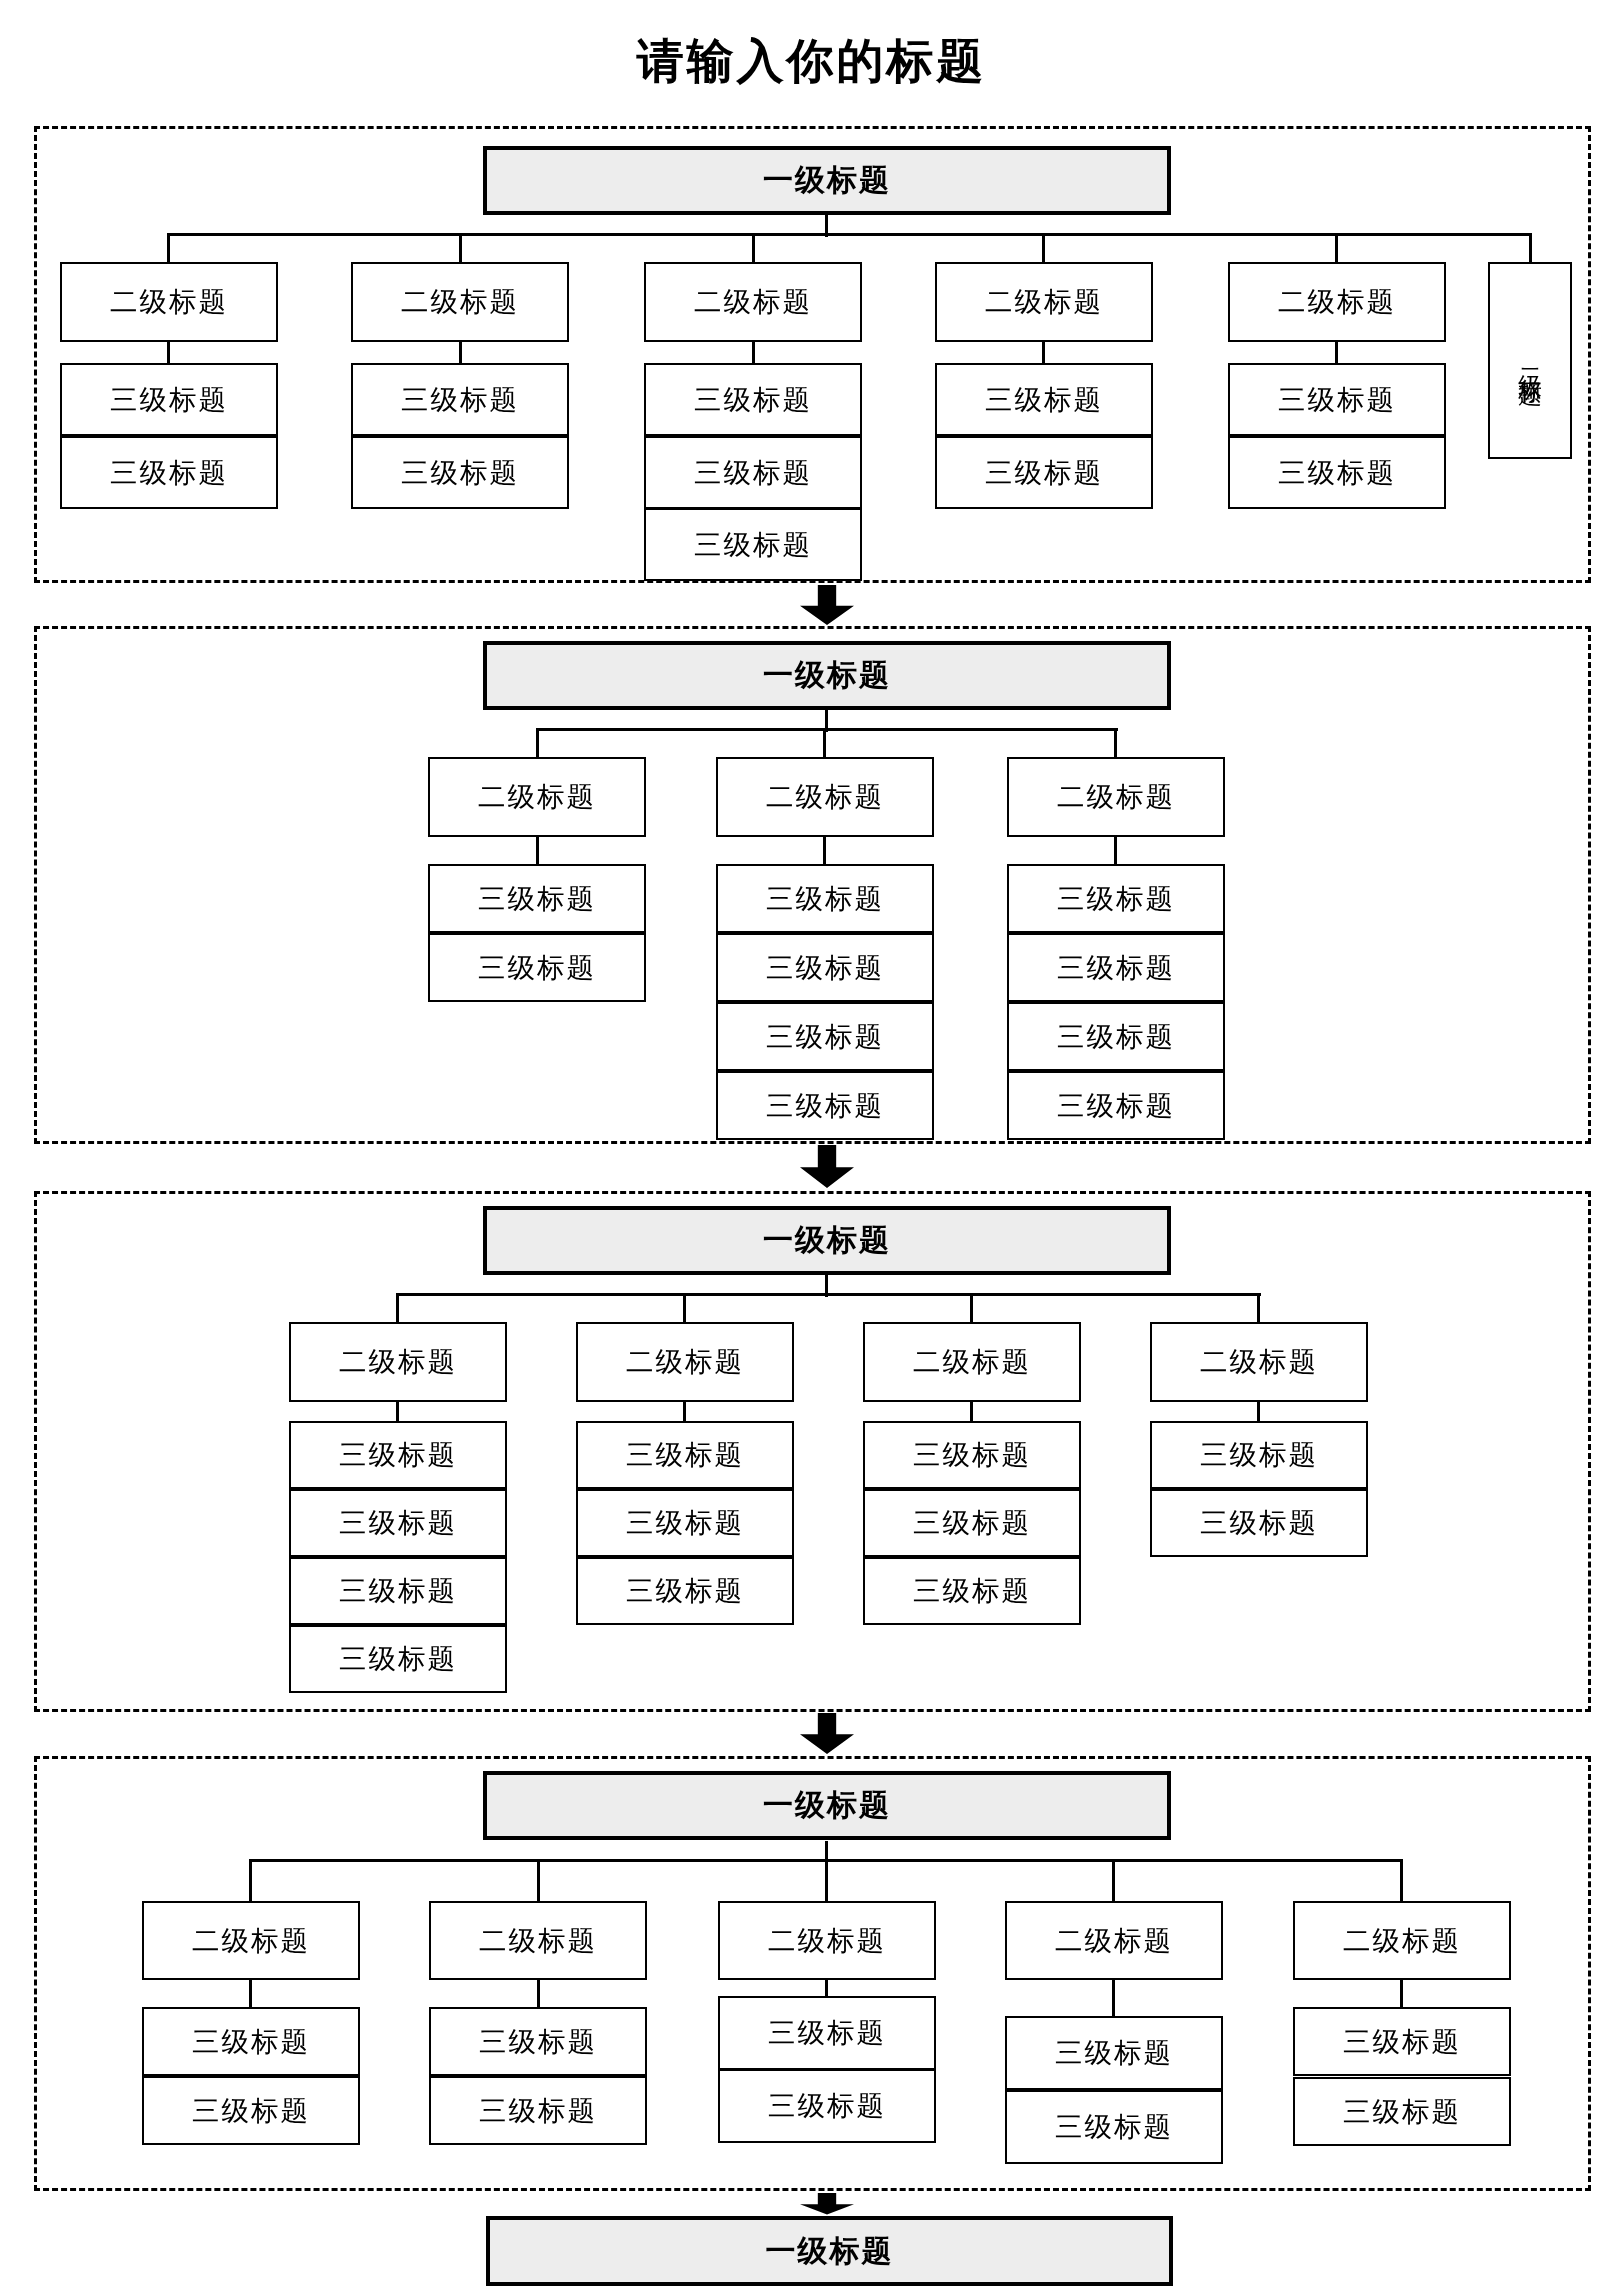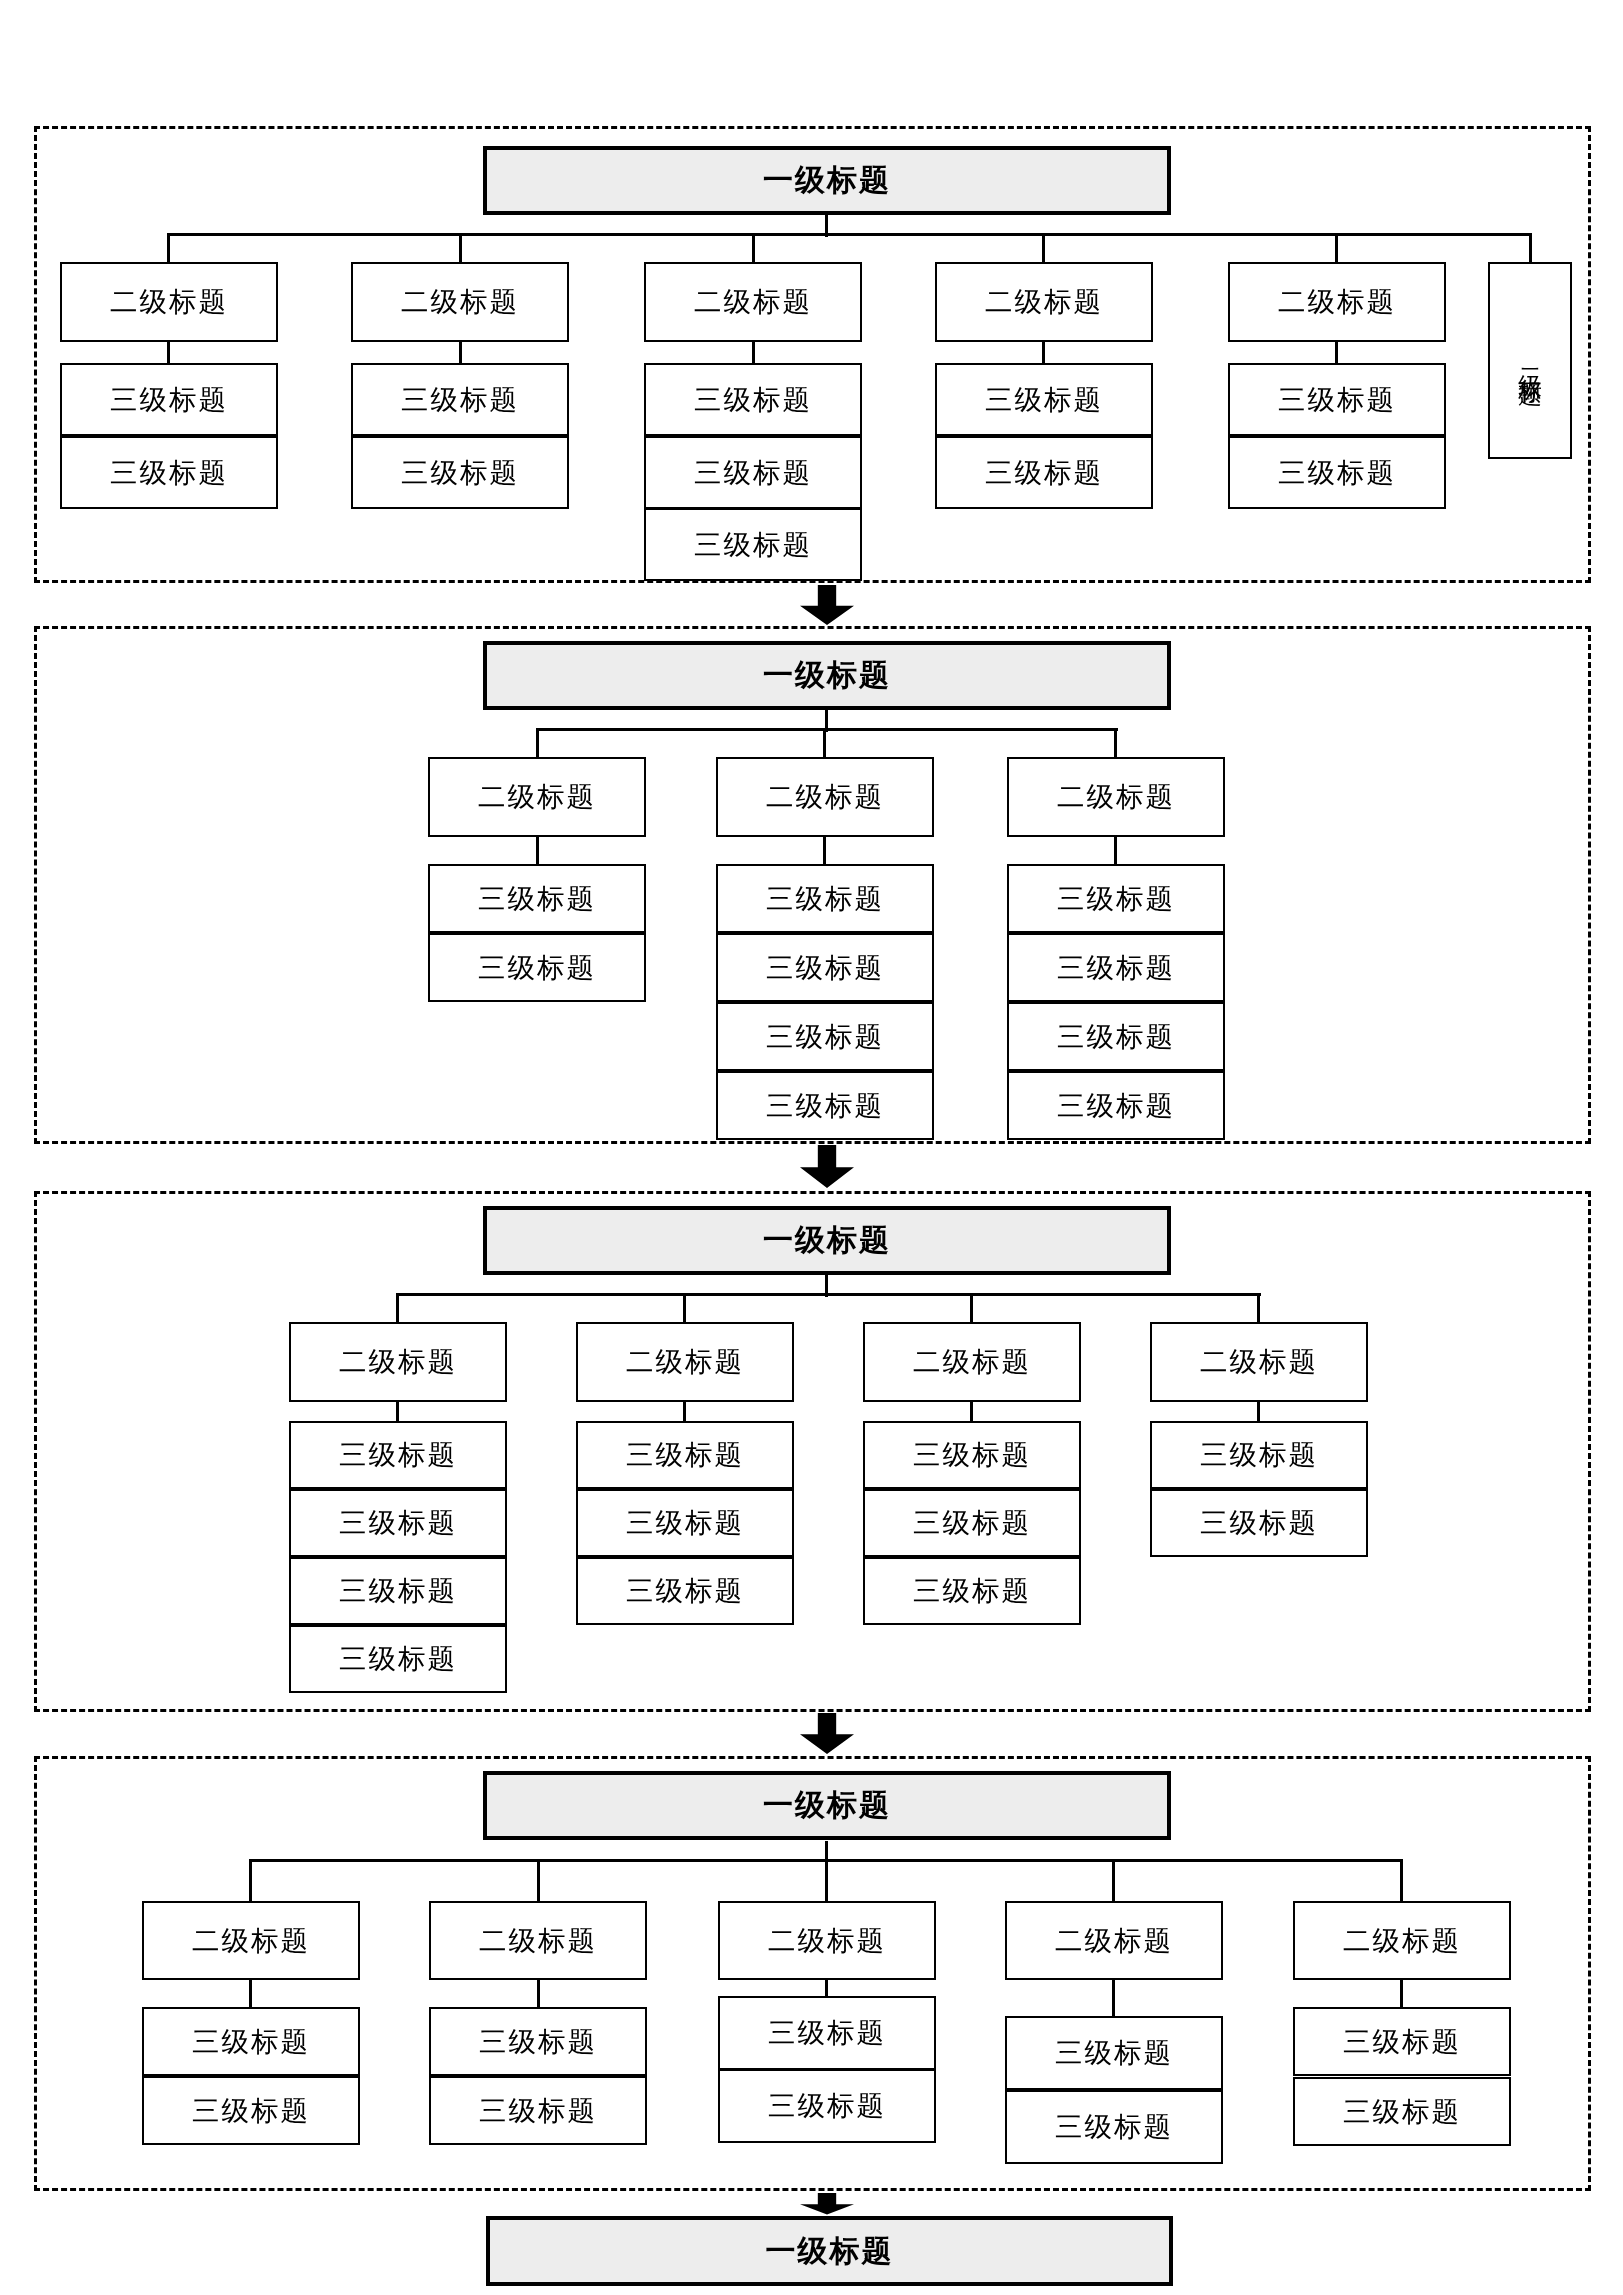--- a/index.html
+++ b/index.html
@@ -17,20 +17,21 @@
   .vert{writing-mode:vertical-rl;text-orientation:upright;font-size:23.6px;letter-spacing:4.9px;}
   .line{position:absolute;background:#000;}
   .arrow{position:absolute;background:#000;
           clip-path:polygon(33% 0,67% 0,67% 52%,100% 52%,50% 100%,0 52%,33% 52%);}
   #footer-box{left:486px;top:2216px;width:687px;height:70px;}
 </style>
 </head>
 <body>
 
 <div id="canvas">
+  <div id="page-title">请输入你的标题</div>
   <div class="box lvl1" id="footer-box">一级标题</div>
 <div class="section" style="left: 34px; top: 126px; width: 1557px; height: 457px;"></div>
     <div class="box lvl1" style="left: 483px; top: 146px; width: 688px; height: 69px; background: rgb(237, 237, 237);">一级标题</div>
     <div class="line" style="left: 825px; top: 215px; width: 3.4px; height: 21.6px; background: rgb(0, 0, 0);"></div>
     <div class="line" style="left: 167px; top: 233px; width: 1365px; height: 3.4px; background: rgb(0, 0, 0);"></div>
     <div class="line" style="left: 167px; top: 233px; width: 3.4px; height: 30px; background: rgb(0, 0, 0);"></div>
     <div class="box lvl2" style="left: 60px; top: 262px; width: 218px; height: 80px;">二级标题</div>
     <div class="line" style="left: 167px; top: 342px; width: 3.4px; height: 23.6px; background: rgb(0, 0, 0);"></div>
     <div class="box lvl3" style="left: 60px; top: 363px; width: 218px; height: 73px;">三级标题</div>
     <div class="box lvl3" style="left: 60px; top: 436px; width: 218px; height: 73px;">三级标题</div>

